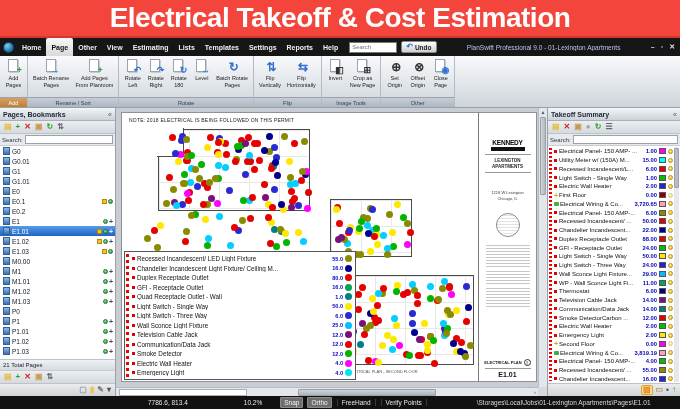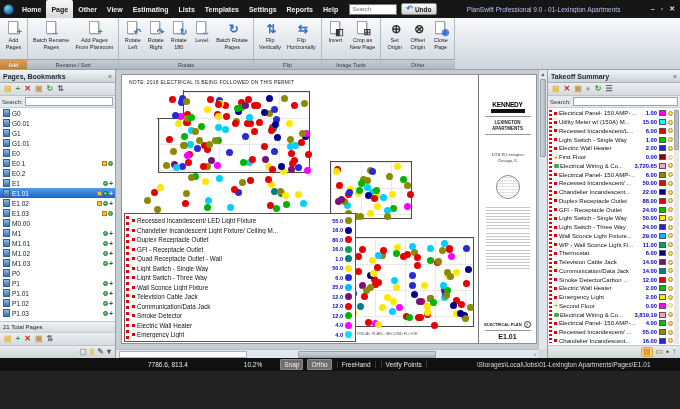--- a/index.html
+++ b/index.html
@@ -178,20 +178,23 @@
     border-radius:1px; padding:0 3px; line-height:9px; }
   .sb-btn.first { margin-left:18px; }
   .sb-plain { margin-left:5px; border-left:1px solid #3a3a3a; border-right:1px solid #3a3a3a; padding:0 4px; }
   .sb-path { margin-left:50px; color:#dcdcdc; white-space:nowrap; }
 </style>
 </head>
 <body>
 
 <div class="app">
 
+  <div class="banner">
+    <span>Electrical Takeoff &amp; Cost Estimation</span>
+  </div>
 
   <div class="menubar">
     <span class="applogo"></span>
     <nav id="menu">
         <span class="mitem">Home</span>
         <span class="mitem active">Page</span>
         <span class="mitem">Other</span>
         <span class="mitem">View</span>
         <span class="mitem">Estimating</span>
         <span class="mitem">Lists</span>

